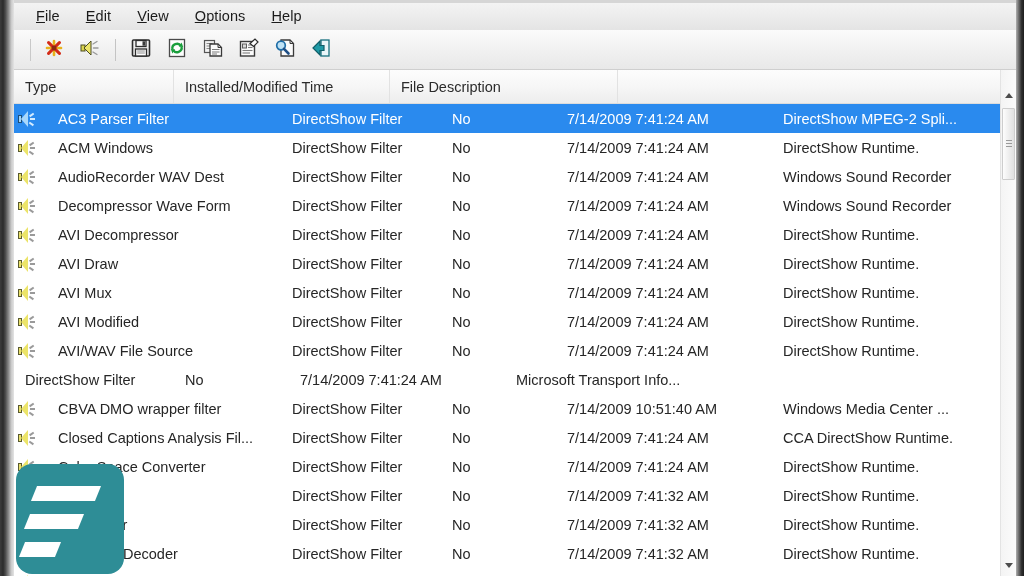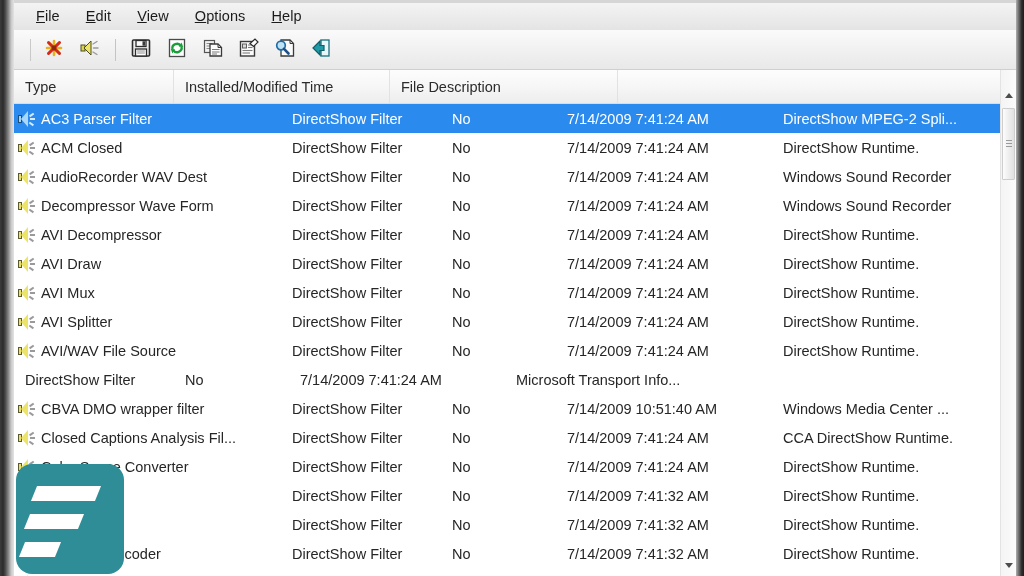--- a/index.html
+++ b/index.html
@@ -155,21 +155,21 @@
     overflow: hidden;
     text-overflow: clip;
     white-space: nowrap;
     padding-left: 11px;
   }
   .cell.name {
     display: flex;
     align-items: center;
     padding-left: 4px;
   }
-  .name-text { margin-left: 5px; }
+  .name-text { margin-left: 22px; }
 
   
   .spk {
     width: 18px; height: 16px;
     position: relative;
     flex: 0 0 18px;
   }
   .spk .body {
     position: absolute;
     left: 0; top: 4px;
@@ -446,21 +446,21 @@
         </div>
         <div class="row">
           <div class="cell name" style="width: 267px; flex: 0 0 267px;">
             <span class="spk">
               <span class="body"></span>
               <span class="cone"></span>
               <span class="wv" style="left:11px;top:3px;transform:rotate(-35deg);"></span>
               <span class="wv" style="left:12px;top:7.5px;"></span>
               <span class="wv" style="left:11px;top:12px;transform:rotate(35deg);"></span>
             </span>
-            <span class="name-text">ACM Closed</span>
+            <span class="name-text">ACM Windows</span>
           </div>
           <div class="cell" style="width: 160px; flex: 0 0 160px;">DirectShow Filter</div>
           <div class="cell" style="width: 115px; flex: 0 0 115px;">No</div>
           <div class="cell" style="width: 216px; flex: 0 0 216px;">7/14/2009 7:41:24 AM</div>
           <div class="cell" style="width: 228px; flex: 0 0 228px;">DirectShow Runtime.</div>
         </div>
         <div class="row">
           <div class="cell name" style="width: 267px; flex: 0 0 267px;">
             <span class="spk">
               <span class="body"></span>
@@ -542,21 +542,21 @@
         </div>
         <div class="row">
           <div class="cell name" style="width: 267px; flex: 0 0 267px;">
             <span class="spk">
               <span class="body"></span>
               <span class="cone"></span>
               <span class="wv" style="left:11px;top:3px;transform:rotate(-35deg);"></span>
               <span class="wv" style="left:12px;top:7.5px;"></span>
               <span class="wv" style="left:11px;top:12px;transform:rotate(35deg);"></span>
             </span>
-            <span class="name-text">AVI Splitter</span>
+            <span class="name-text">AVI Modified</span>
           </div>
           <div class="cell" style="width: 160px; flex: 0 0 160px;">DirectShow Filter</div>
           <div class="cell" style="width: 115px; flex: 0 0 115px;">No</div>
           <div class="cell" style="width: 216px; flex: 0 0 216px;">7/14/2009 7:41:24 AM</div>
           <div class="cell" style="width: 228px; flex: 0 0 228px;">DirectShow Runtime.</div>
         </div>
         <div class="row">
           <div class="cell name" style="width: 267px; flex: 0 0 267px;">
             <span class="spk">
               <span class="body"></span>

